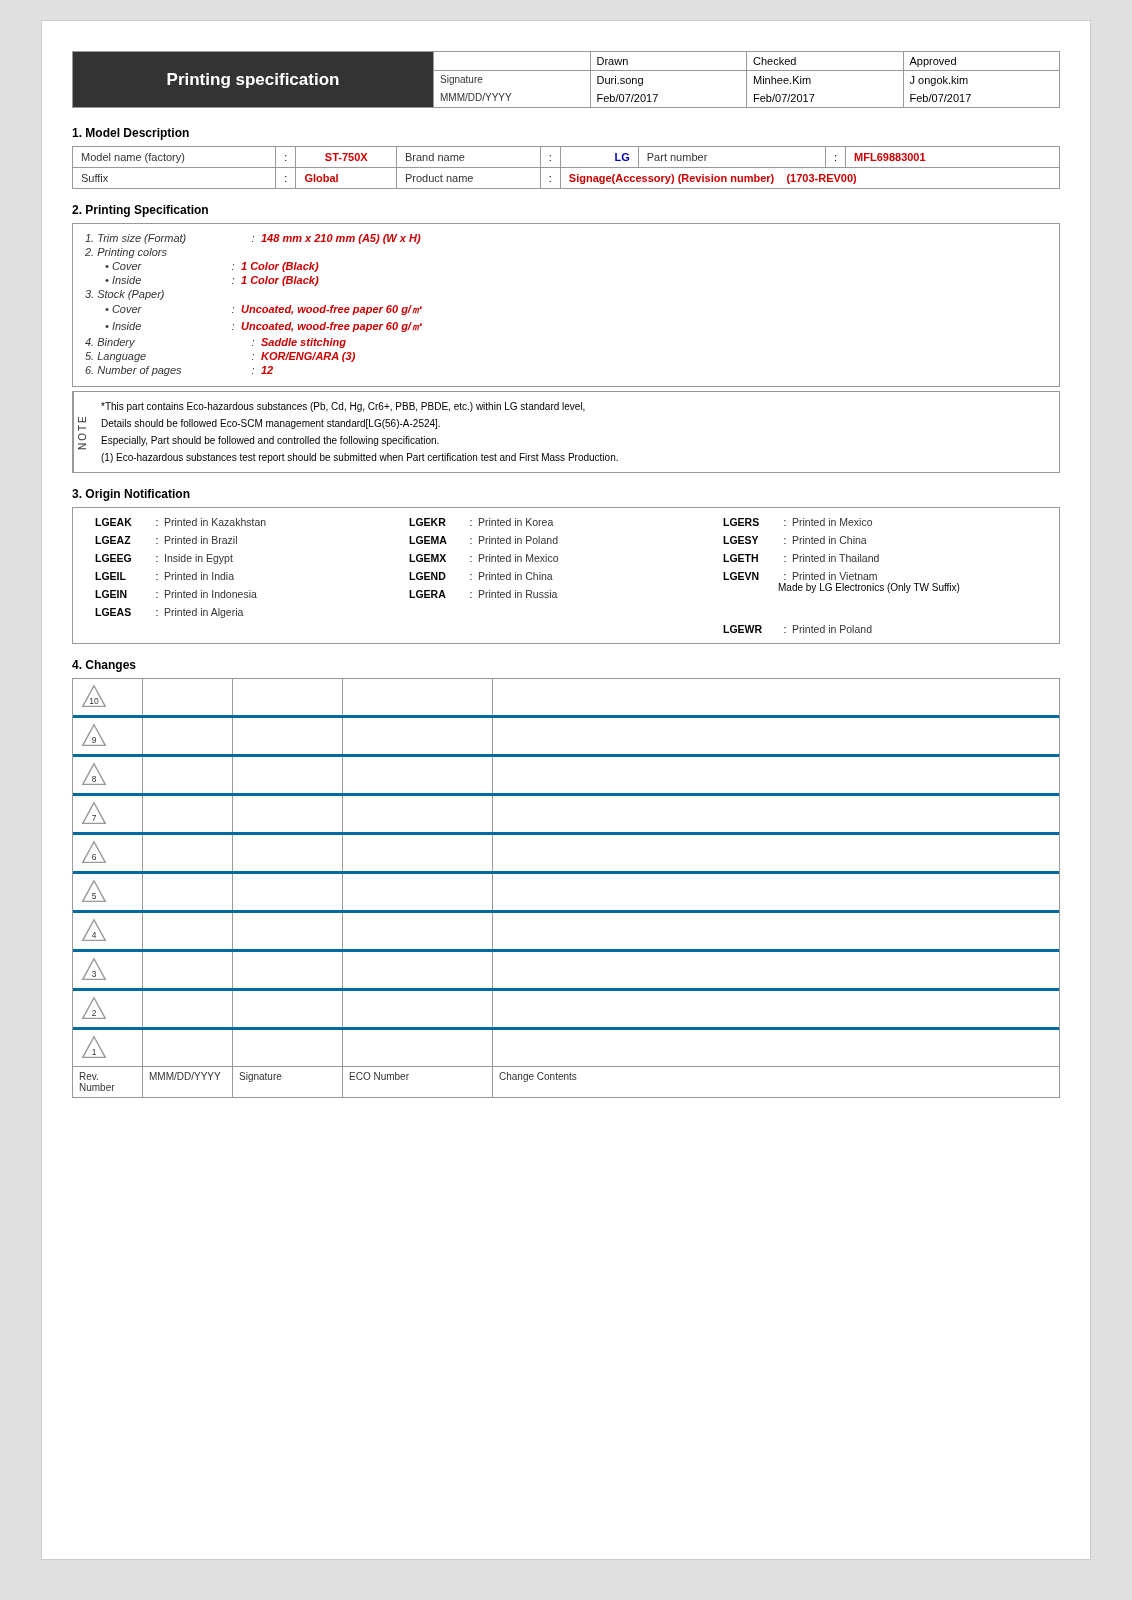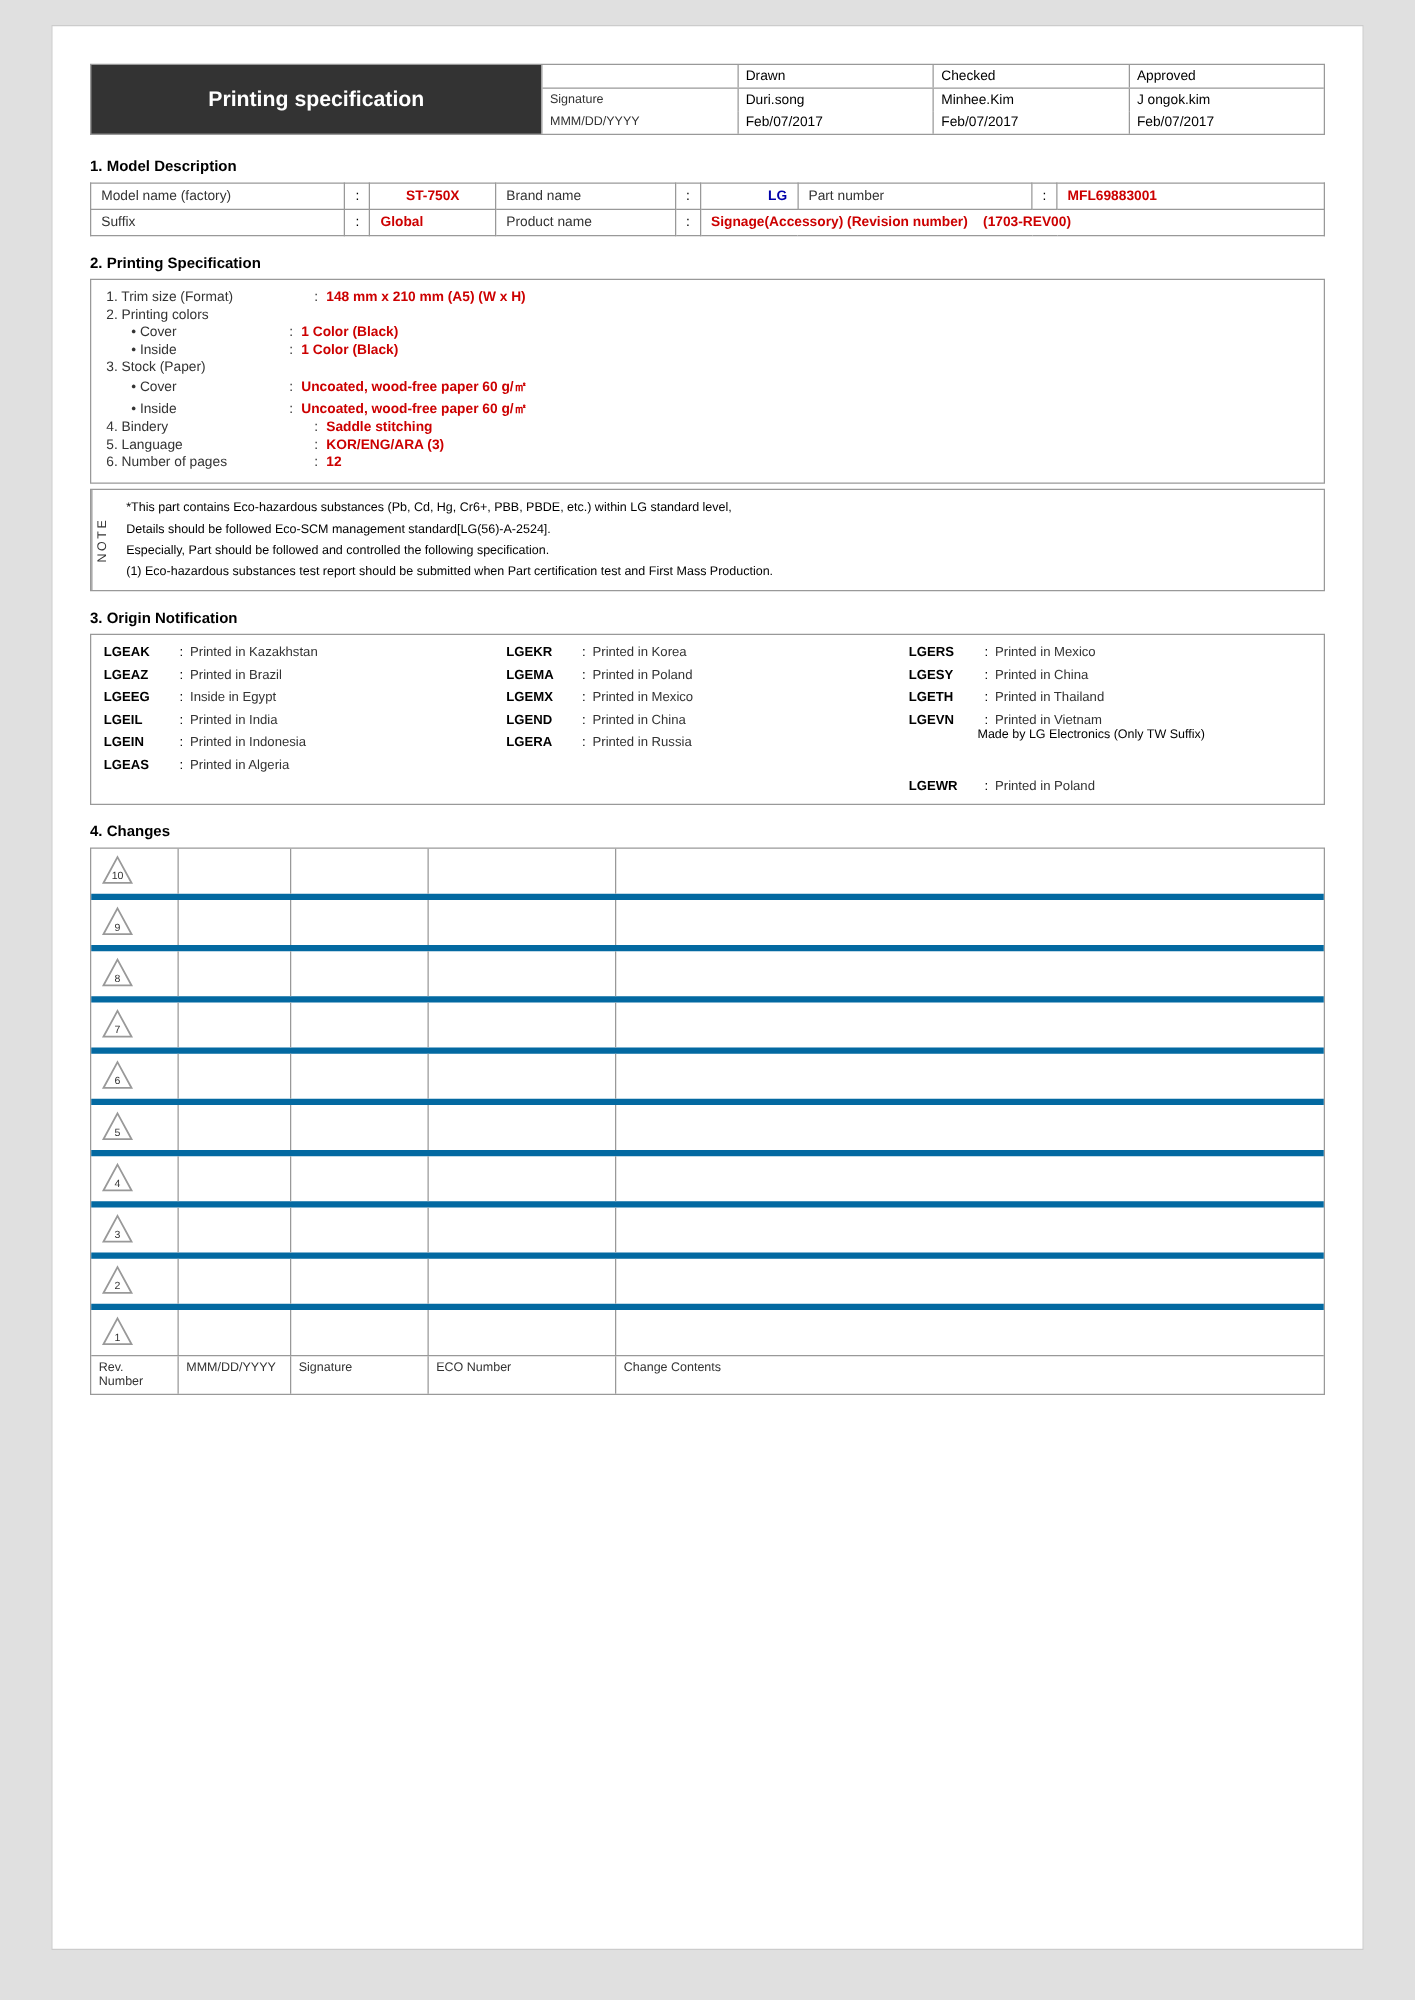--- a/index.html
+++ b/index.html
@@ -87,20 +87,21 @@
     }
     .model-table .label-col { color: #333; font-weight: normal; }
     .model-table .colon-col { width: 12px; text-align: center; }
     .model-table .value-red { color: #c00; font-weight: bold; }
 
     
     .spec-box {
       border: 1px solid #999;
       padding: 8px 12px;
       margin-bottom: 4px;
+      font-style: italic;
     }
     .spec-row {
       display: flex;
       margin-bottom: 2px;
       align-items: baseline;
     }
     .spec-label {
       min-width: 160px;
       color: #333;
     }
@@ -132,41 +133,41 @@
     }
     .notice-content {
       padding: 6px 10px;
       font-size: 10px;
       line-height: 1.7;
     }
 
     
     .origin-box {
       border: 1px solid #999;
-      padding: 6px 10px;
+      padding: 6px 22px;
       margin-bottom: 4px;
     }
     .origin-row {
       display: flex;
       align-items: center;
       padding: 2px 0;
       font-size: 10.5px;
     }
     .origin-code { font-weight: bold; min-width: 55px; }
     .origin-colon { width: 14px; text-align: center; }
     .origin-place { color: #333; }
 
     
     .changes-box {
       border: 1px solid #999;
       margin-bottom: 4px;
     }
     .changes-row {
       display: flex;
-      border-bottom: 5px solid #0369a1;
+      border-bottom: 3px solid #0369a1;
       align-items: stretch;
     }
     .changes-row:last-child { border-bottom: none; }
     .changes-cell {
       border-right: 1px solid #999;
       padding: 2px 6px;
       font-size: 10px;
       display: flex;
       align-items: center;
       min-height: 36px;

